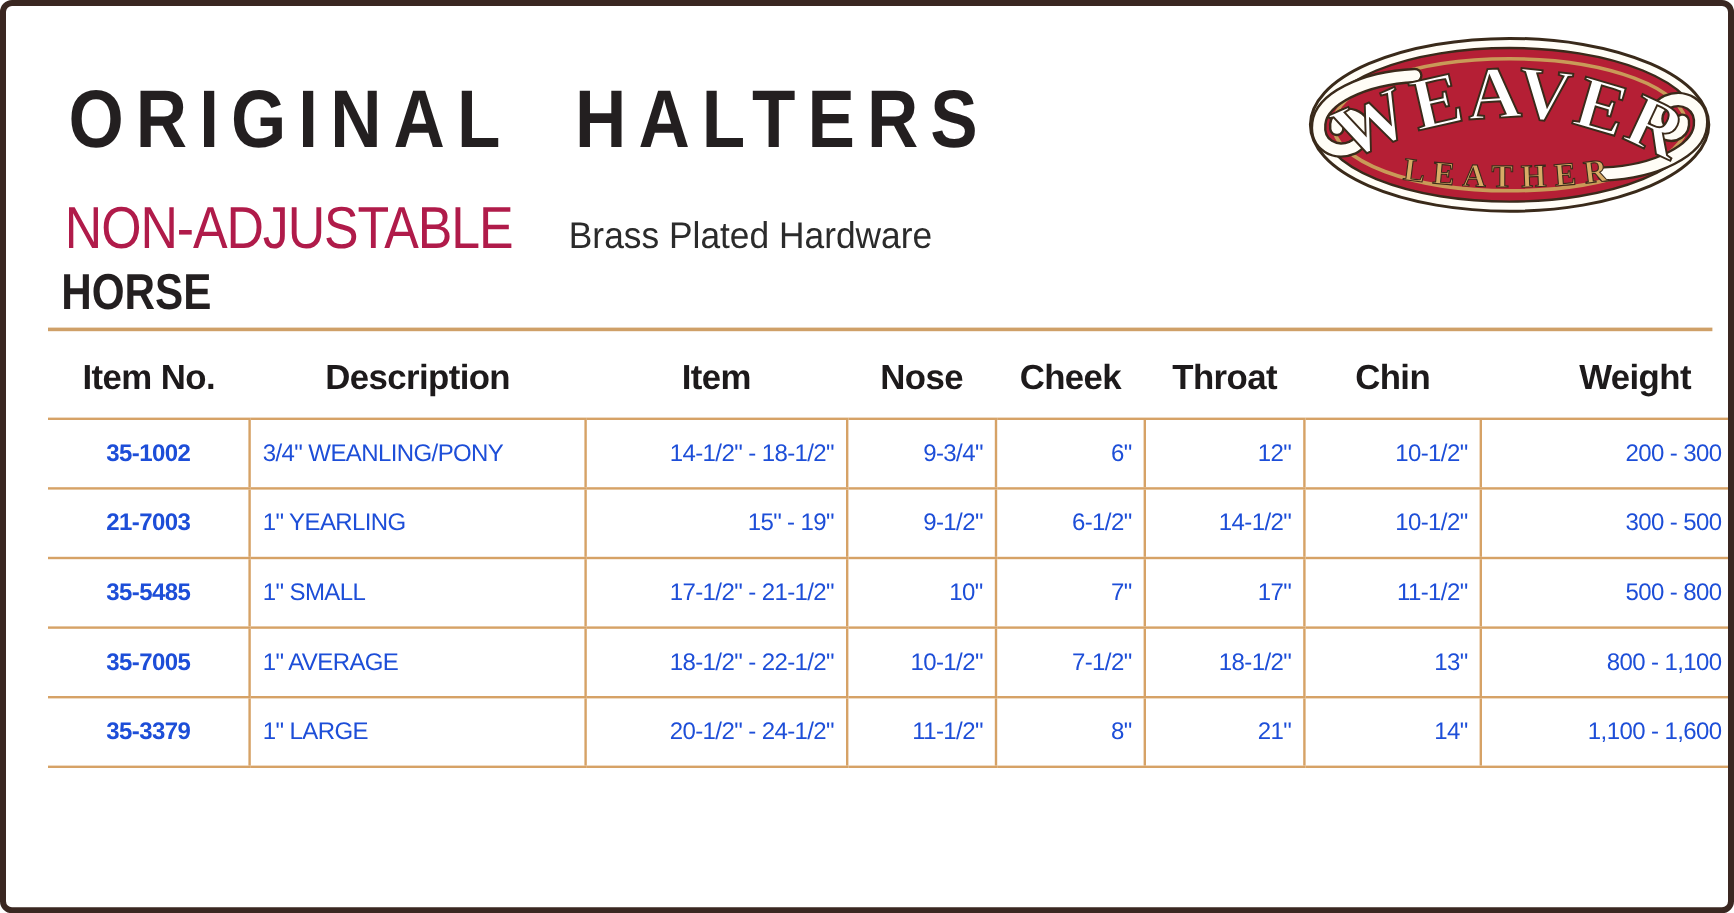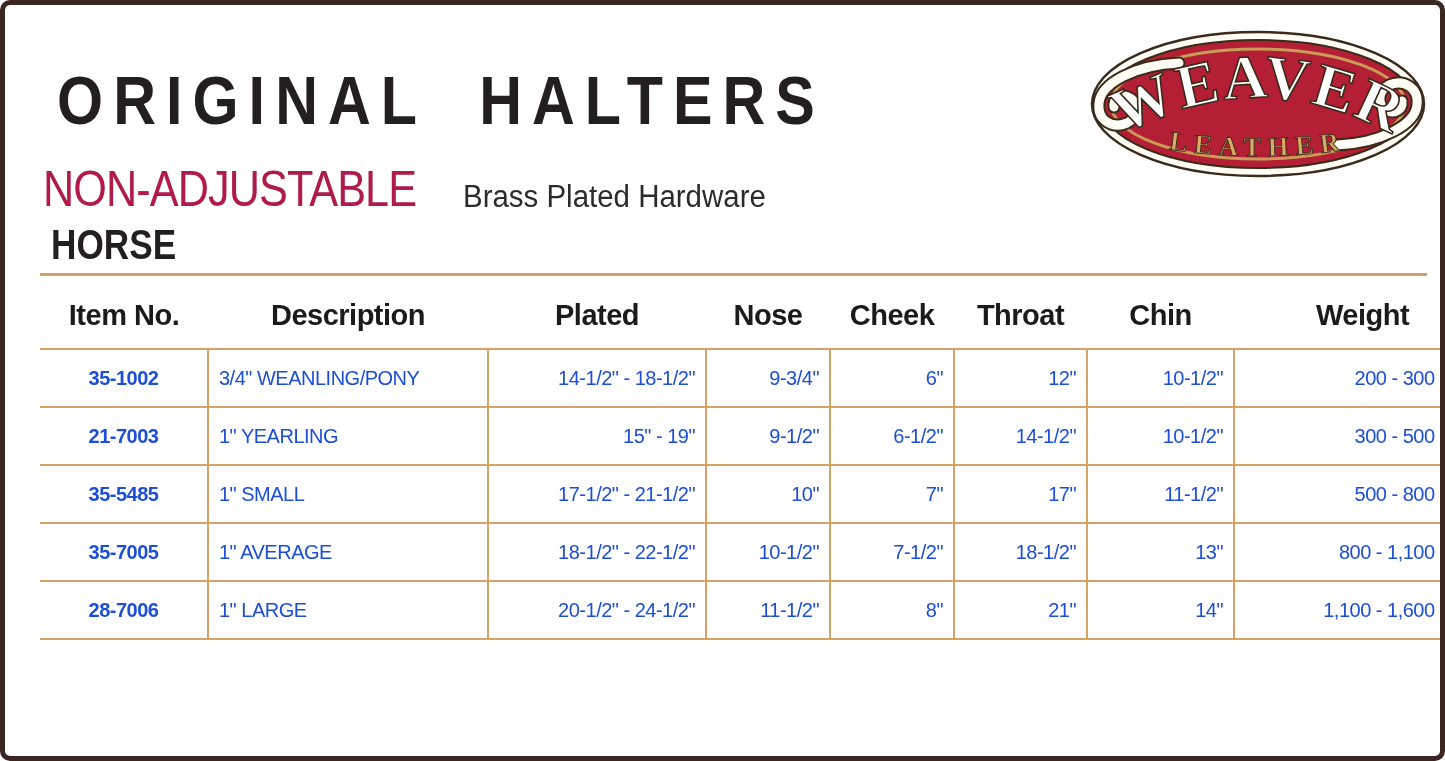--- a/index.html
+++ b/index.html
@@ -15,21 +15,21 @@
   }
   .title{
     position:absolute; left:52px; top:56px;
     font-size:63px; font-weight:bold;
     letter-spacing:0.17em; word-spacing:0.45em;
     color:#231f20;
     transform:scale(0.94,1.08); transform-origin:left top;
     white-space:nowrap;
   }
   .subline{
-    position:absolute; left:38px; top:158px;
+    position:absolute; left:49px; top:158px;
     display:flex; align-items:baseline; white-space:nowrap;
   }
   .subtitle{
     font-size:47px; font-weight:400; letter-spacing:-1px;
     color:#b01b4a;
     transform:scale(0.92,1.05); transform-origin:left bottom;
   }
   .subnote{
     font-size:31px; font-weight:400; color:#2b2b2b;
     margin-left:14px; letter-spacing:0;
@@ -119,21 +119,21 @@
       </text>
       <text x="330" y="50" font-size="11" fill="#ffffff">®</text>
     </svg>
   </div>
 
   <table class="spec">
     <thead>
       <tr>
           <th class="col0">Item No.</th>
           <th class="col1">Description</th>
-          <th class="col2">Plated</th>
+          <th class="col2">Item</th>
           <th class="col3">Nose</th>
           <th class="col4">Cheek</th>
           <th class="col5">Throat</th>
           <th class="col6">Chin</th>
           <th class="col7">Weight</th>
         </tr>
     </thead>
     <tbody>
         <tr>
           <td class="col0">35-1002</td>
@@ -169,21 +169,21 @@
           <td class="col0">35-7005</td>
           <td class="col1">1" AVERAGE</td>
           <td class="col2">18-1/2" - 22-1/2"</td>
           <td class="col3">10-1/2"</td>
           <td class="col4">7-1/2"</td>
           <td class="col5">18-1/2"</td>
           <td class="col6">13"</td>
           <td class="col7">800 - 1,100 LBS.</td>
         </tr>
         <tr>
-          <td class="col0">28-7006</td>
+          <td class="col0">35-3379</td>
           <td class="col1">1" LARGE</td>
           <td class="col2">20-1/2" - 24-1/2"</td>
           <td class="col3">11-1/2"</td>
           <td class="col4">8"</td>
           <td class="col5">21"</td>
           <td class="col6">14"</td>
           <td class="col7">1,100 - 1,600 LBS.</td>
         </tr>
       </tbody>
   </table>

